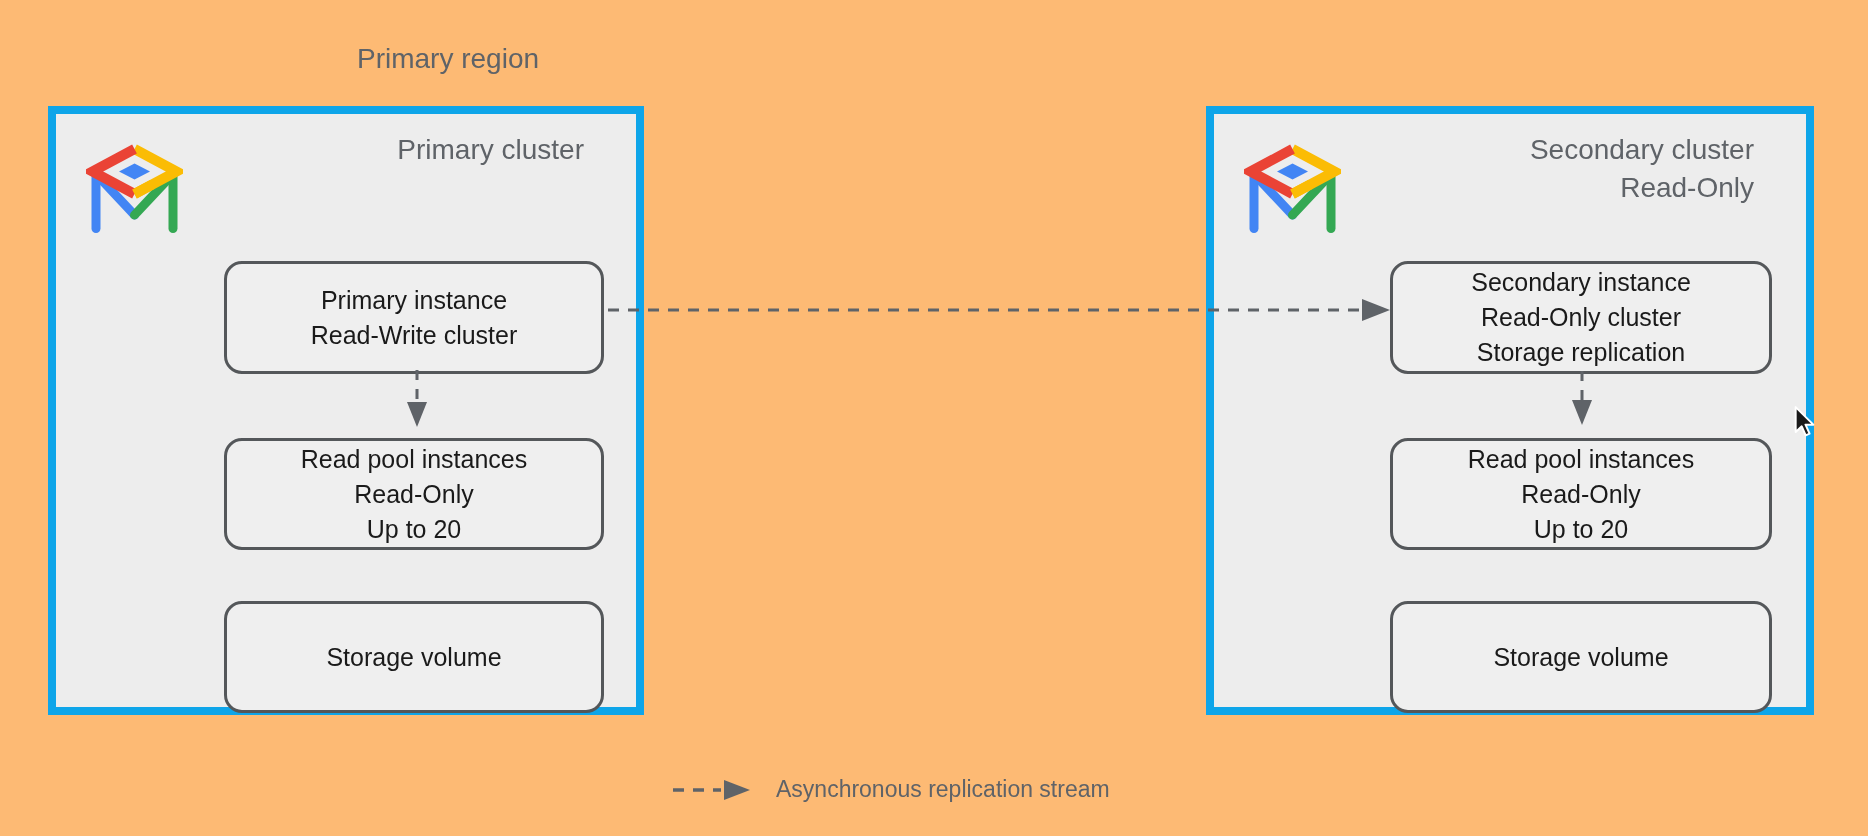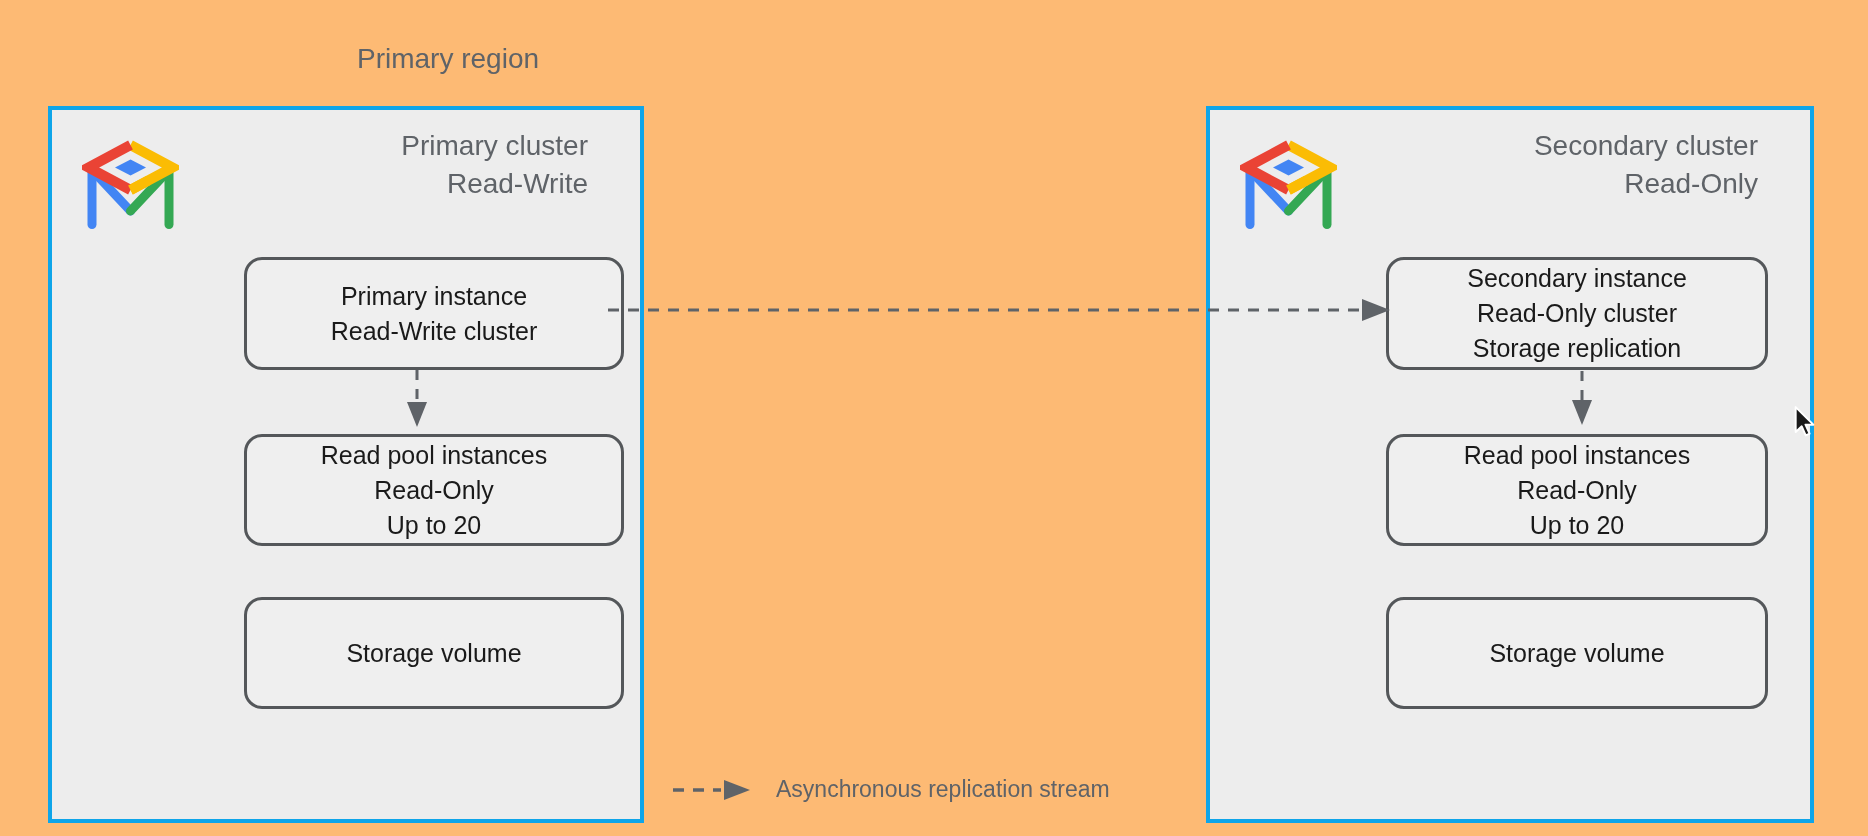--- a/index.html
+++ b/index.html
@@ -3,32 +3,32 @@
 <meta charset="utf-8">
 <style>
   html,body{margin:0;padding:0}
   body{background:#ffffff;font-family:"Liberation Sans","DejaVu Sans",sans-serif;}
   .stage{position:relative;width:1868px;height:836px;background:#fdba74;overflow:hidden}
 
   .region-label{position:absolute;font-size:28px;line-height:34px;color:#5f6368;white-space:nowrap}
   .region-label--primary{left:357px;top:42px}
   .region-label--secondary{left:1428px;top:49px}
 
-  .panel{position:absolute;top:106px;height:717px;background:#ededed;
-         border:4px solid #0ea5e9;box-sizing:border-box}
+  .panel{position:absolute;top:106px;height:609px;background:#ededed;
+         border:8px solid #0ea5e9;box-sizing:border-box}
   .panel--primary{left:48px;width:596px}
   .panel--secondary{left:1206px;width:608px}
 
   .cluster-title{position:absolute;top:17px;right:52px;text-align:right;
                  font-size:28px;line-height:38px;color:#5f6368;white-space:nowrap}
   .cluster-title span{display:block}
 
   .alloydb{position:absolute;left:30px;top:30px}
 
-  .node{position:absolute;left:192px;width:380px;background:#efefef;
+  .node{position:absolute;left:168px;width:380px;background:#efefef;
         border:3px solid #54575a;border-radius:18px;box-sizing:border-box;
         display:flex;flex-direction:column;justify-content:center;align-items:center;
         text-align:center;font-size:25px;line-height:35px;color:#1a1a1a}
   .panel--secondary .node{left:176px;width:382px}
   .node--instance{top:147px;height:113px}
   .node--readpool{top:324px;height:112px}
   .node--storage{top:487px;height:112px}
   .node span{display:block}
 
   .arrow-layer{position:absolute;left:0;top:0;width:1868px;height:836px;pointer-events:none}
@@ -55,21 +55,20 @@
       </g>
       <g fill="none" stroke-width="10">
         <path d="M48 5 L90 27.5 L48 50" stroke="#fbbc04"></path>
         <path d="M48 5 L6 27.5 L48 50" stroke="#ea4335"></path>
         <path d="M66 40.4 L48 50" stroke="#fbbc04"></path>
       </g>
       <polygon points="48,19.5 63.5,27.5 48,35.5 32.5,27.5" fill="#4285f4"></polygon>
     </svg>
     <div class="cluster-title">
       <span>Primary cluster</span>
-      <span>Read-Write</span>
     </div>
     <div class="node node--instance">
       <span>Primary instance</span>
       <span>Read-Write cluster</span>
       <span></span>
     </div>
     <div class="node node--readpool">
       <span>Read pool instances</span>
       <span>Read-Only</span>
       <span>Up to 20</span>

